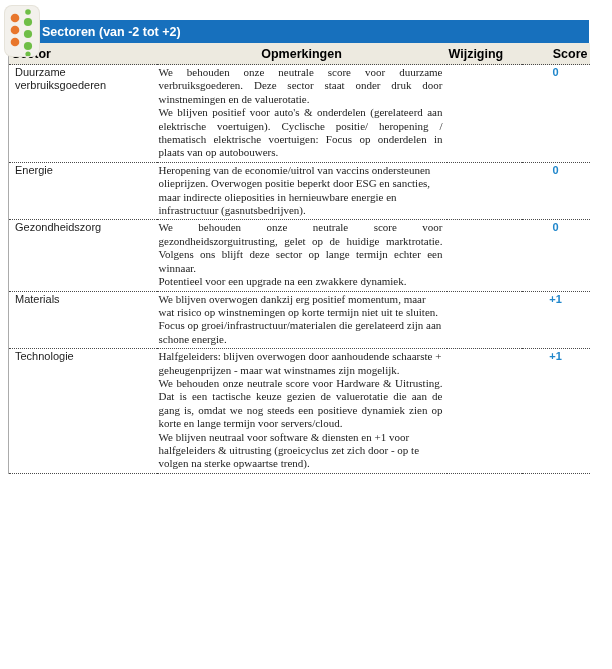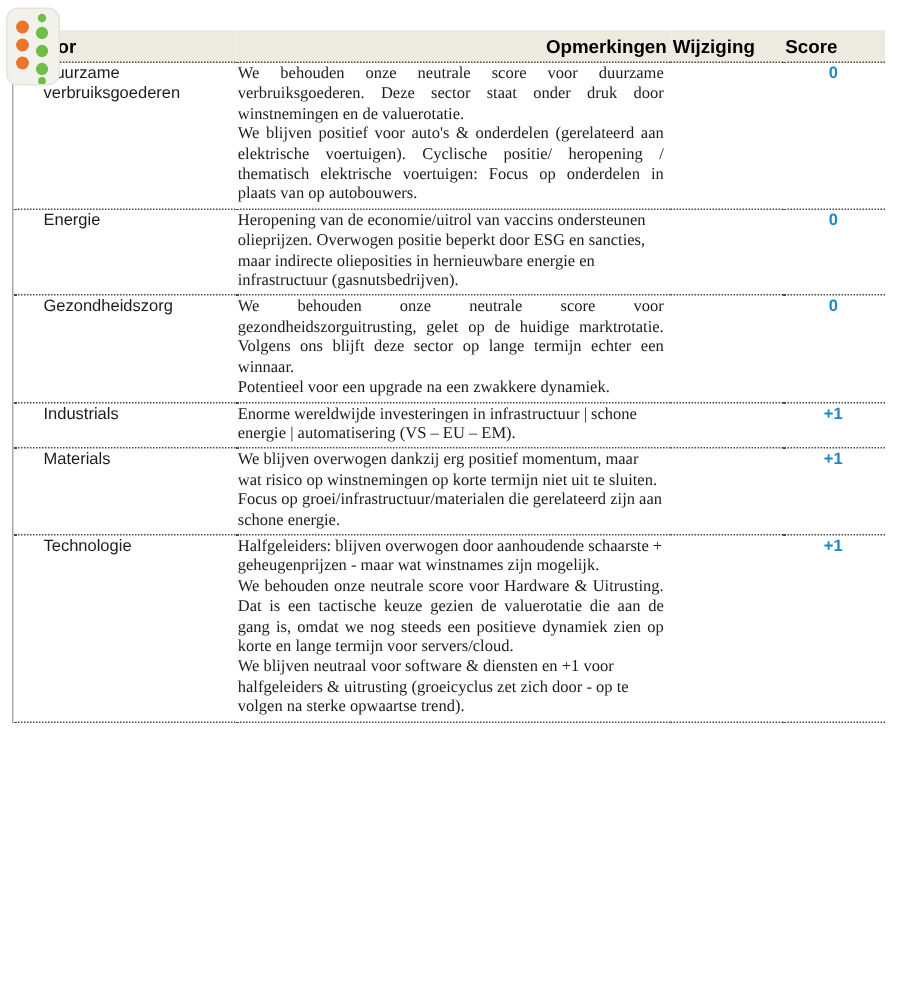--- a/index.html
+++ b/index.html
@@ -45,48 +45,51 @@
     width: 581px;
     border-left: 1px solid #ababab;
   }
   thead th {
     background: var(--header-bg);
     font-size: 12.5px; font-weight: bold;
     padding: 4px 2px 3px 2px;
     color: #000;
   }
   th.col-sector   { width: 148px; text-align: left; padding-left: 3px; }
-  th.col-remarks  { width: 290px; text-align: right; }
+  th.col-remarks  { width: 290px; text-align: center; }
   th.col-wijziging{ width: 75px;  text-align: left; }
-  th.col-score    { width: 68px;  text-align: left; }
+  th.col-score    { width: 68px;  text-align: right; }
 
   tbody td {
     border-top: 1px dotted #4a4a4a;
     vertical-align: top;
     font-size: 11px;
     line-height: 13.4px;
     padding: 1px 2px 2px 2px;
   }
   tbody tr:last-child td { border-bottom: 1px dotted #4a4a4a; }
-  td.sector  { padding-left: 20px; }
+  td.sector  { padding-left: 6px; }
   td.remarks { padding-right: 4px; }
   td.remarks .para { margin: 0; font-family: Liberation Serif, serif; }
   td.remarks .para.justify { text-align: justify; }
   td.wijziging { text-align: center; }
   td.score {
     text-align: center;
     font-weight: bold;
     color: var(--score-color);
   }
 </style>
 </head>
 <body>
 
 <div class="page">
 
+  <div class="titlebar">
+    <span class="title">Sectoren (van -2 tot +2)</span>
+  </div>
 
   <div class="badge-icon">
     <svg viewBox="0 0 34 50" xmlns="http://www.w3.org/2000/svg">
       <circle cx="10" cy="12" r="4.3" fill="var(--dot-orange)"></circle>
       <circle cx="10" cy="24" r="4.3" fill="var(--dot-orange)"></circle>
       <circle cx="10" cy="36" r="4.3" fill="var(--dot-orange)"></circle>
       <circle cx="23" cy="6" r="2.8" fill="var(--dot-green)"></circle>
       <circle cx="23" cy="16" r="4.1" fill="var(--dot-green)"></circle>
       <circle cx="23" cy="28" r="4.1" fill="var(--dot-green)"></circle>
       <circle cx="23" cy="40" r="4.1" fill="var(--dot-green)"></circle>
@@ -124,28 +127,20 @@
         <tr>
           <td class="sector">Gezondheidszorg</td>
           <td class="remarks">
             <div class="para justify">We behouden onze neutrale score voor gezondheidszorguitrusting, gelet op de huidige marktrotatie. Volgens ons blijft deze sector op lange termijn echter een winnaar.</div>
             <div class="para">Potentieel voor een upgrade na een zwakkere dynamiek.</div>
           </td>
           <td class="wijziging"></td>
           <td class="score">0</td>
         </tr>
         <tr>
-          <td class="sector">Industrials</td>
-          <td class="remarks">
-            <div class="para">Enorme wereldwijde investeringen in infrastructuur | schone energie | automatisering (VS – EU – EM).</div>
-          </td>
-          <td class="wijziging"></td>
-          <td class="score">+1</td>
-        </tr>
-        <tr>
           <td class="sector">Materials</td>
           <td class="remarks">
             <div class="para">We blijven overwogen dankzij erg positief momentum, maar wat risico op winstnemingen op korte termijn niet uit te sluiten. Focus op groei/infrastructuur/materialen die gerelateerd zijn aan schone energie.</div>
           </td>
           <td class="wijziging"></td>
           <td class="score">+1</td>
         </tr>
         <tr>
           <td class="sector">Technologie</td>
           <td class="remarks">

